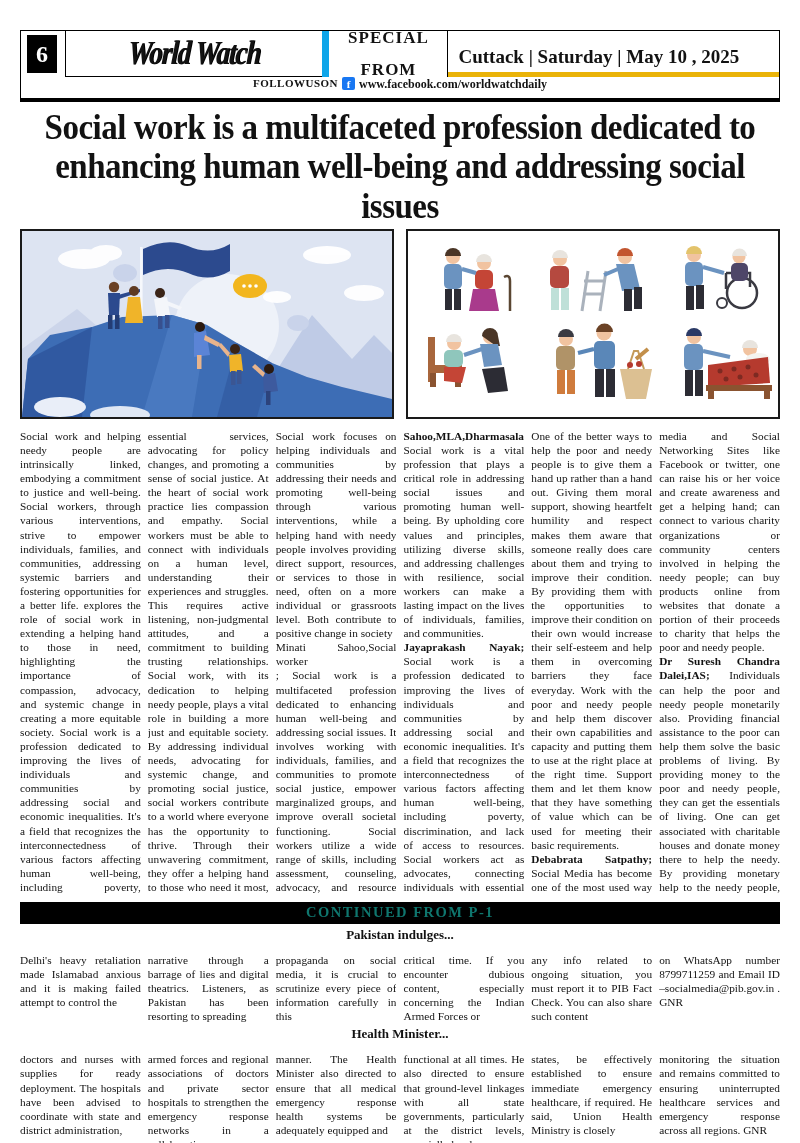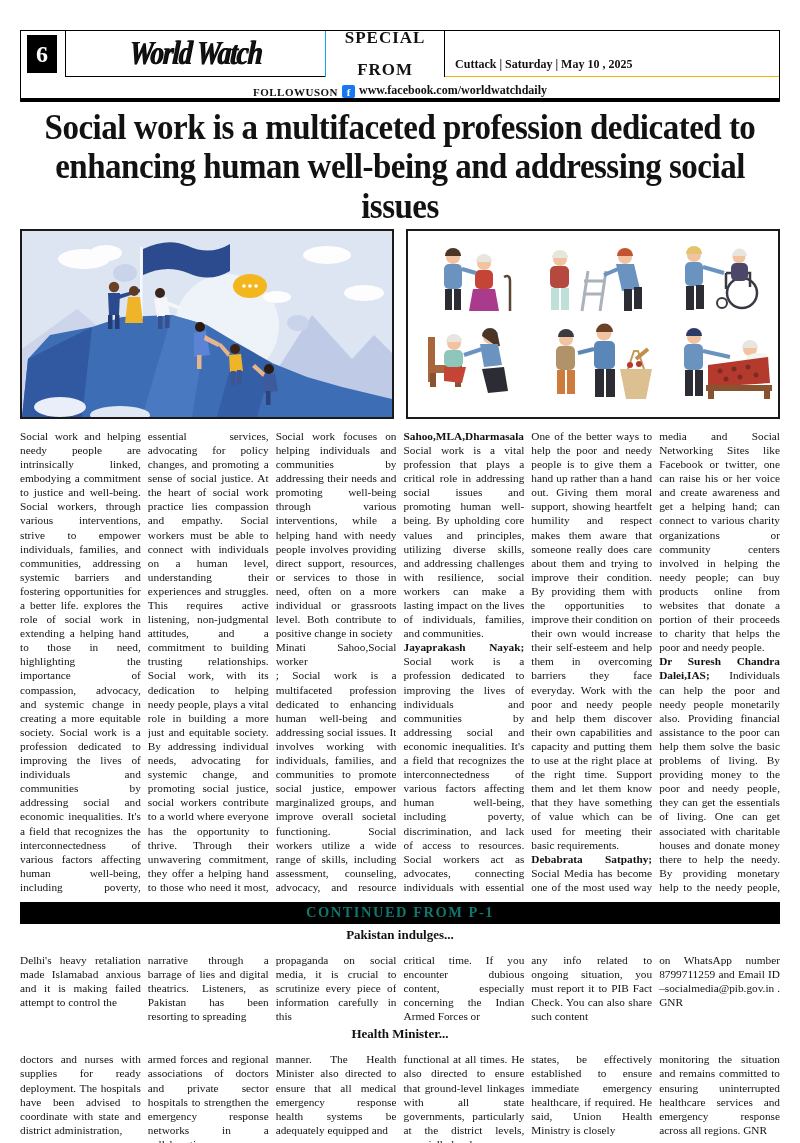--- a/index.html
+++ b/index.html
@@ -25,31 +25,31 @@
   .cell-logo{
     flex:1.6;display:flex;align-items:center;justify-content:center;
     border-bottom:1px solid #000;
   }
   .logo-text{
     font-weight:900;font-style:italic;font-size:27px;letter-spacing:-1px;
     transform:scaleY(1.25) skewX(-4deg);white-space:nowrap;
     text-shadow:1px 0 #000;
   }
   .cell-special{
-    width:118px;border-left:1px solid #0ea5e9;border-right:1px solid #000;
+    width:118px;border-left:7px solid #0ea5e9;border-right:1px solid #000;
     display:flex;flex-direction:column;align-items:center;justify-content:center;
     font-weight:bold;font-size:17px;line-height:1.2;letter-spacing:1px;gap:12px;
   }
   .cell-date{
     flex:2;display:flex;align-items:flex-end;justify-content:flex-start;
-    padding:0 0 4px 10px;border-bottom:1px solid #eab308;
-    font-weight:bold;font-size:12px;white-space:nowrap;
+    padding:0 0 4px 10px;border-bottom:5px solid #eab308;
+    font-weight:bold;font-size:19px;white-space:nowrap;
   }
   .header-follow{
-    height:21px;display:flex;align-items:flex-end;justify-content:center;gap:4px;
+    height:21px;display:flex;align-items:flex-start;justify-content:center;gap:4px;
     font-size:11px;
   }
   .follow-label{font-weight:bold;letter-spacing:.5px;}
   .fb-icon{
     width:13px;height:13px;background:#1877f2;color:#fff;border-radius:2px;
     display:inline-flex;align-items:center;justify-content:center;
     font-size:11px;font-weight:bold;font-family:"Liberation Serif",serif;
   }
   .fb-url{font-weight:bold;font-size:12px;}
   

